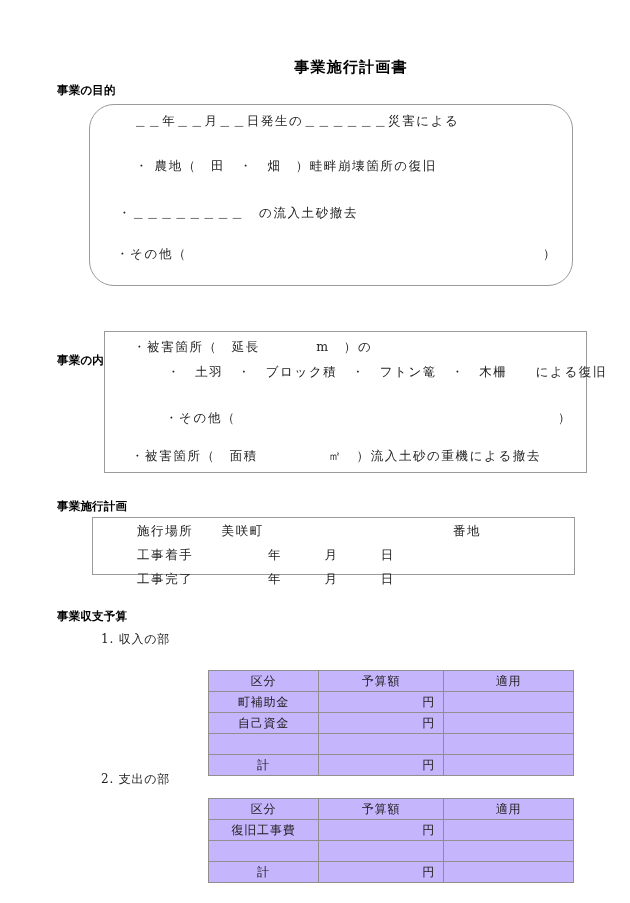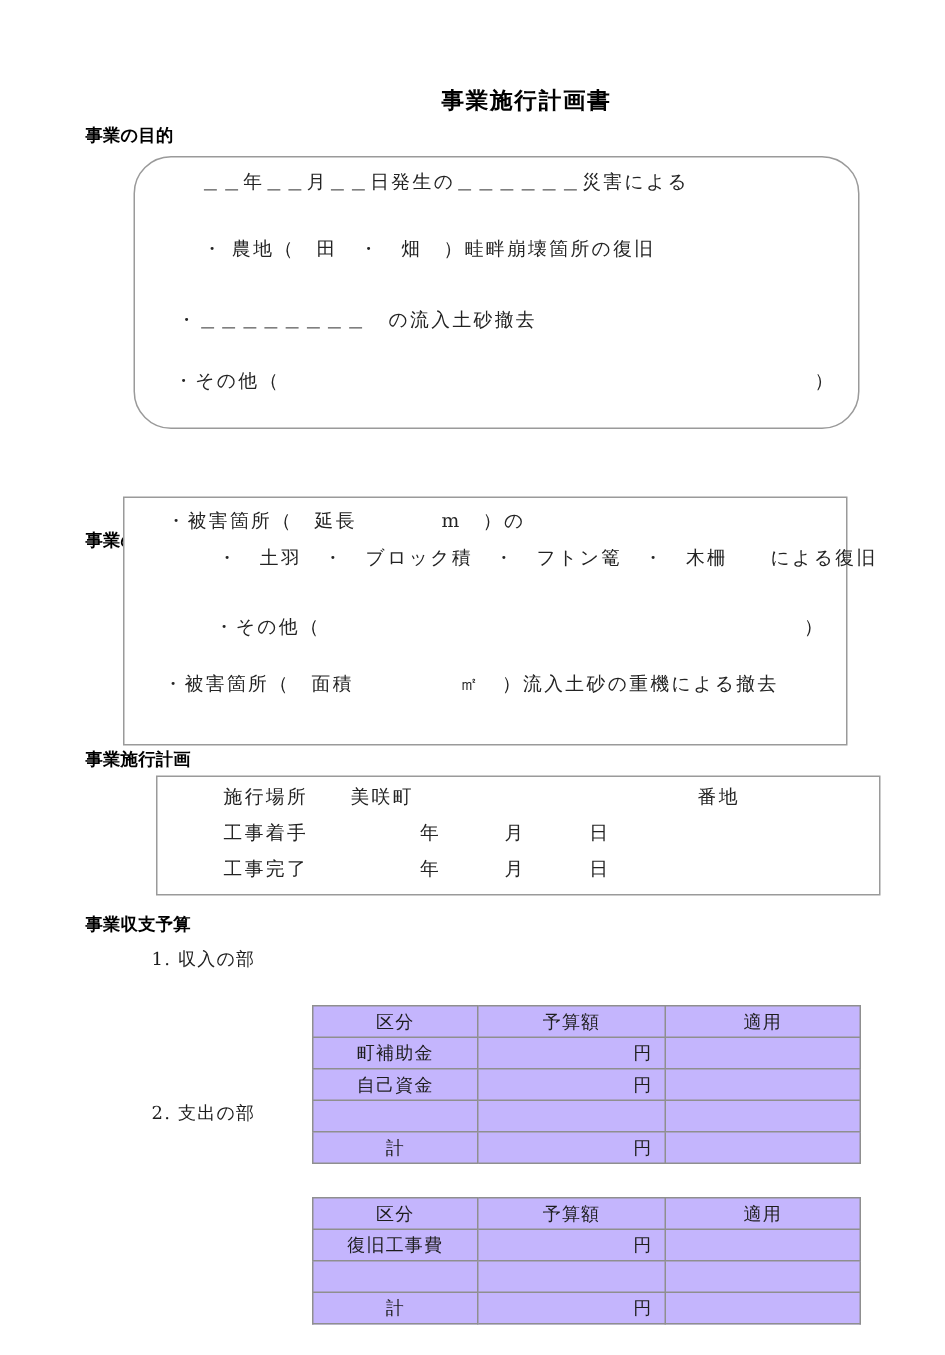--- a/index.html
+++ b/index.html
@@ -56,22 +56,22 @@
   #lbl-budget   { top: 609px; }
 
   
   .box {
     position: absolute;
     border: 1px solid #9a9a9a;
     background: #fff;
     box-sizing: border-box;
   }
   #box-purpose { left: 89px;  top: 104px; width: 484px; height: 182px; border-radius: 25px; }
-  #box-content { left: 82px;  top: 331px; width: 483px; height: 166px; }
-  #box-plan    { left: 104px;  top: 517px; width: 483px; height: 80px;  }
+  #box-content { left: 104px;  top: 331px; width: 483px; height: 142px; }
+  #box-plan    { left: 92px;  top: 517px; width: 483px; height: 58px;  }
 
   .line {
     position: absolute;
     font-family: "DejaVu Serif", "Liberation Serif", serif;
     font-size: 12.5px;
     letter-spacing: 1.6px;
     color: #232323;
     white-space: nowrap;
   }
 
@@ -101,21 +101,21 @@
   .sub-label {
     position: absolute;
     left: 101px;
     font-family: "DejaVu Serif", "Liberation Serif", serif;
     font-size: 12px;
     letter-spacing: 0.8px;
     color: #1d1d1d;
     white-space: nowrap;
   }
   #sub-income  { top: 631px; }
-  #sub-expense { top: 734px; }
+  #sub-expense { top: 771px; }
 
   table.budget {
     position: absolute;
     border-collapse: collapse;
     table-layout: fixed;
     background: #c4b5fd;
     margin-top: 40px;
   }
   #tbl-income  { left: 208px; top: 630px; width: 365px; }
   #tbl-expense { left: 208px; top: 758px; width: 365px; }

